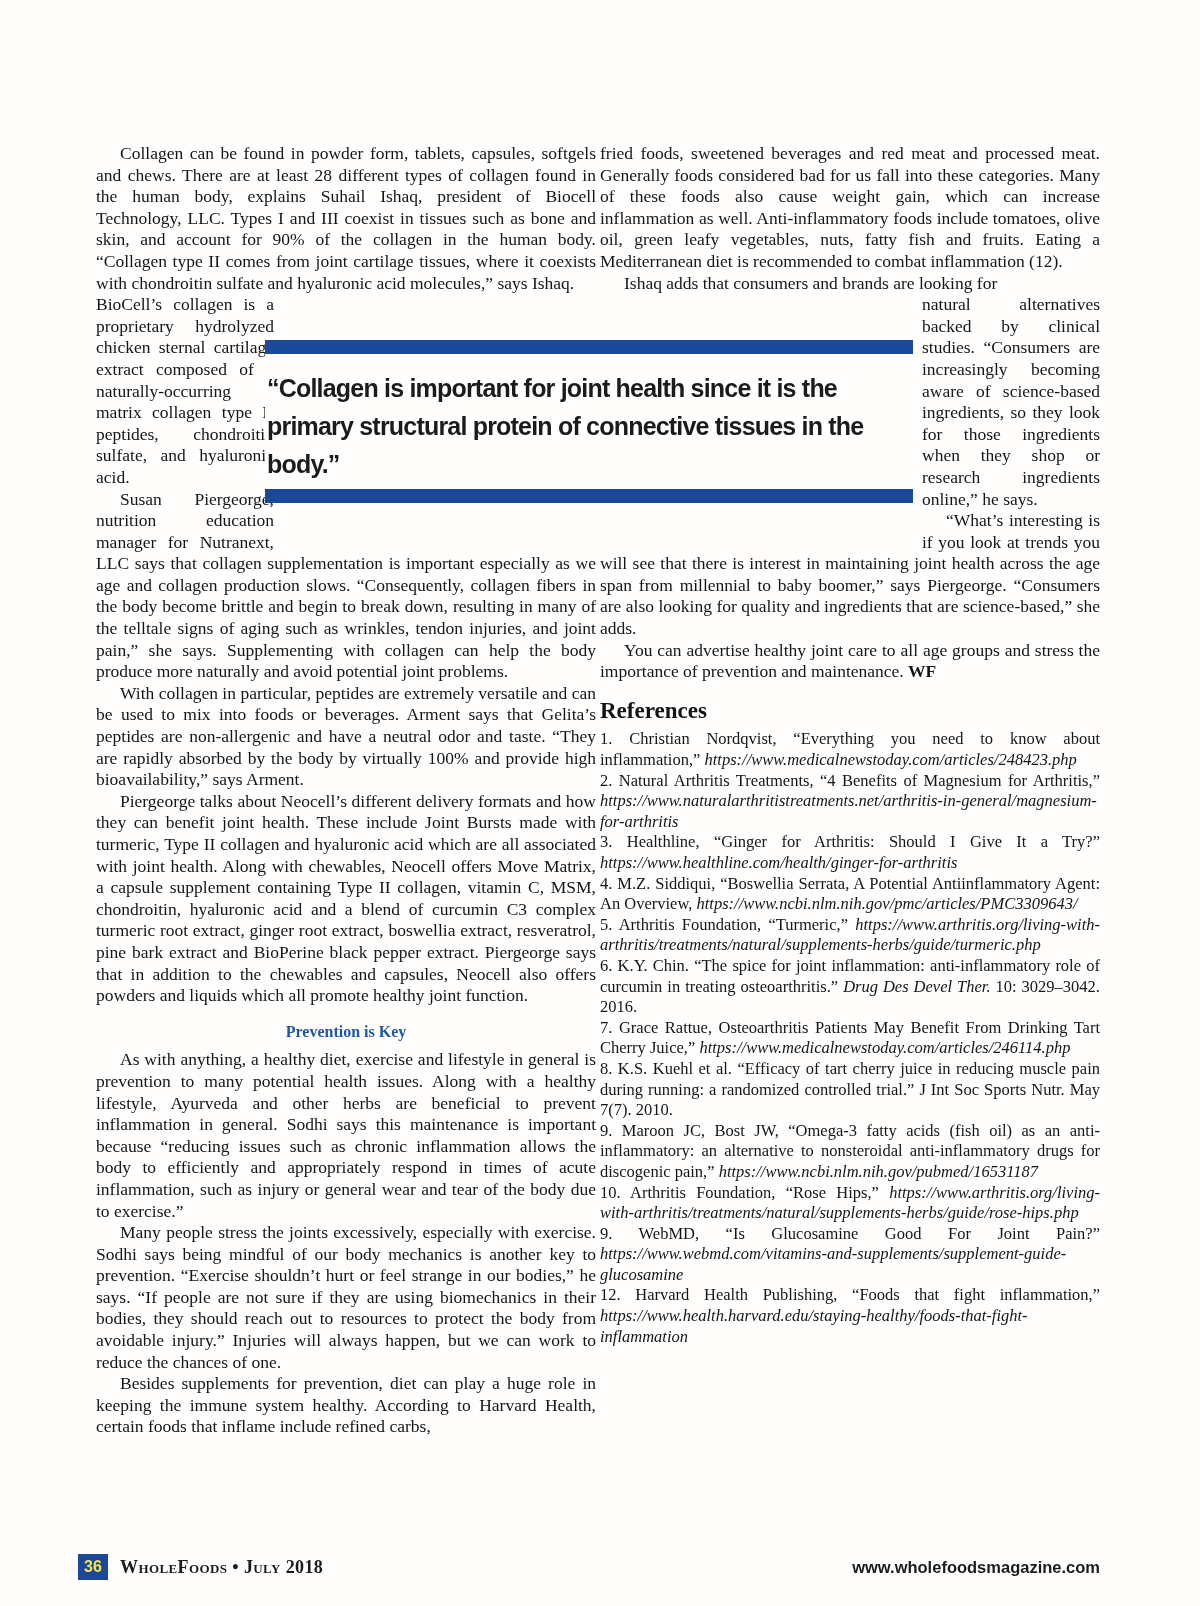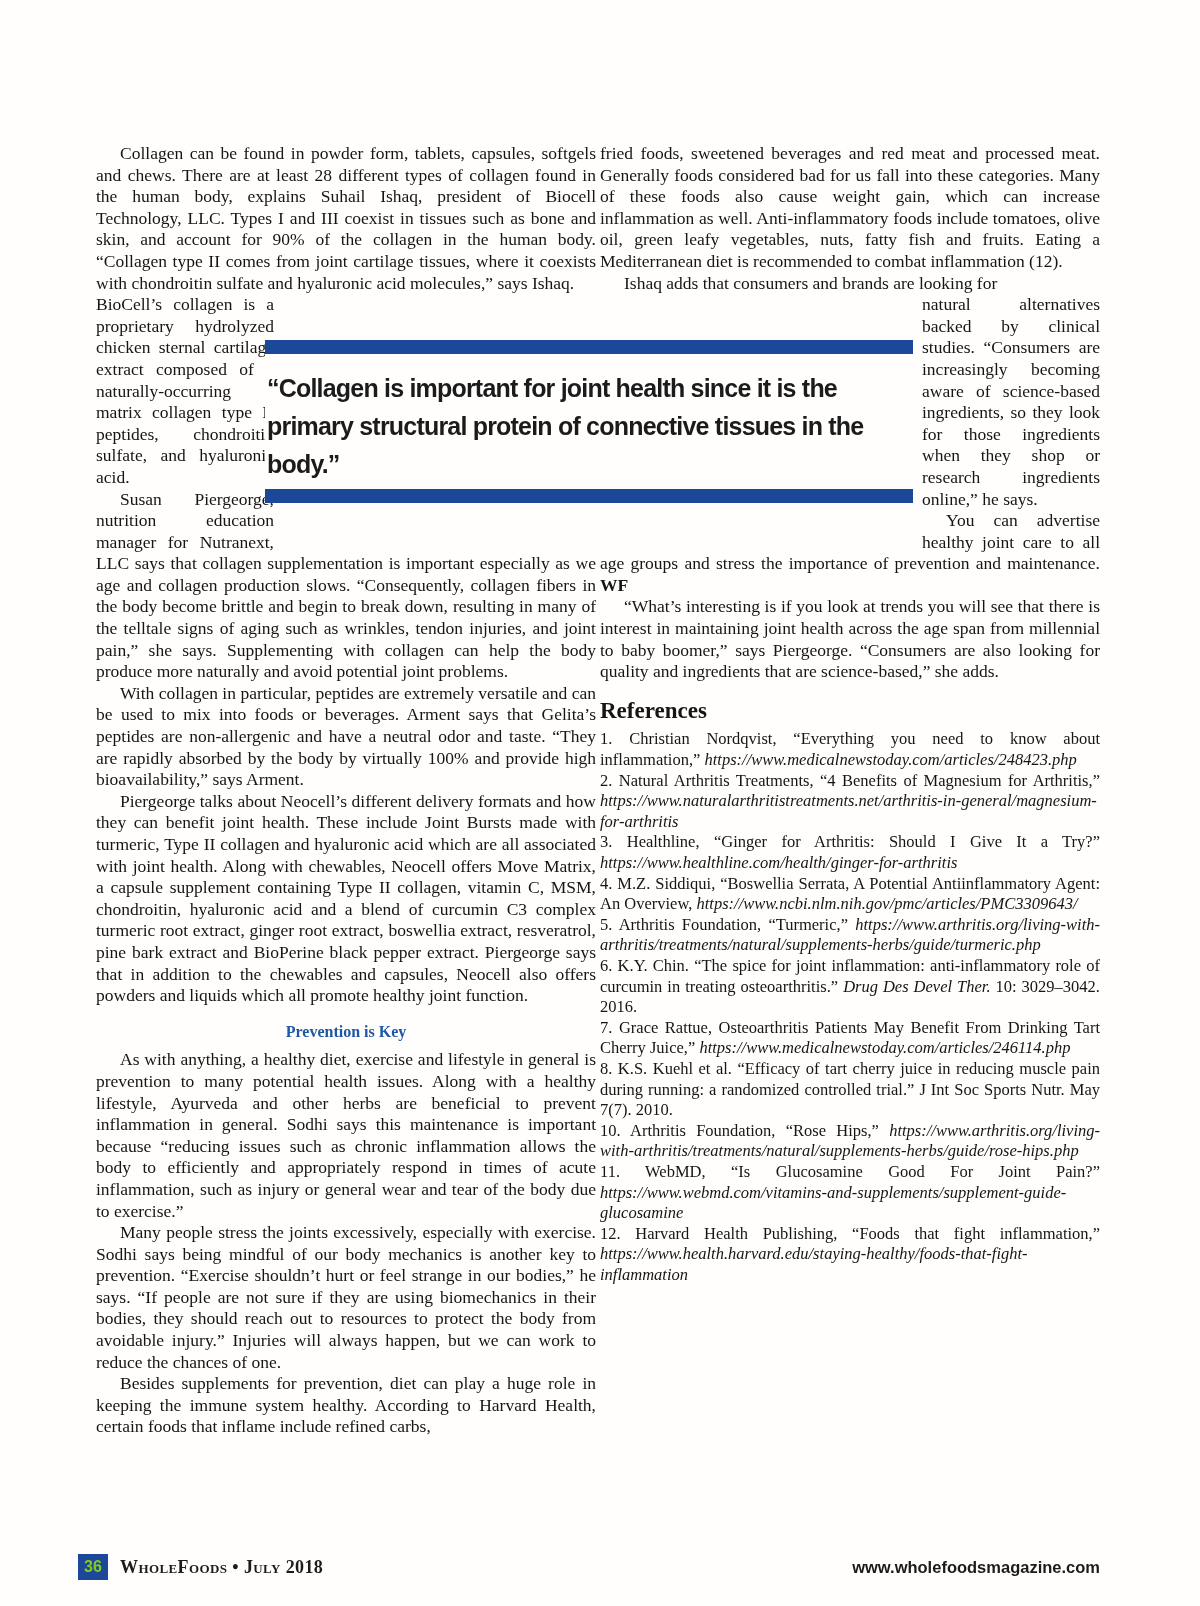--- a/index.html
+++ b/index.html
@@ -92,21 +92,21 @@
   .footer {
     position: absolute;
     left: 78px;
     top: 1554px;
     width: 1022px;
     display: flex;
     align-items: center;
   }
   .page-num-box {
     background: #1c4899;
-    color: #84cc16;
+    color: #fde047;
     font-family: "Liberation Sans", sans-serif;
     font-weight: bold;
     font-size: 16px;
     width: 30px;
     height: 26px;
     display: flex;
     align-items: center;
     justify-content: center;
   }
   .magazine-name {
@@ -148,34 +148,35 @@
     <p class="indent">As with anything, a healthy diet, exercise and lifestyle in general is prevention to many potential health issues. Along with a healthy lifestyle, Ayurveda and other herbs are beneficial to prevent inflammation in general. Sodhi says this maintenance is important because “reducing issues such as chronic inflammation allows the body to efficiently and appropriately respond in times of acute inflammation, such as injury or general wear and tear of the body due to exercise.”</p>
     <p class="indent">Many people stress the joints excessively, especially with exercise. Sodhi says being mindful of our body mechanics is another key to prevention. “Exercise shouldn’t hurt or feel strange in our bodies,” he says. “If people are not sure if they are using biomechanics in their bodies, they should reach out to resources to protect the body from avoidable injury.” Injuries will always happen, but we can work to reduce the chances of one.</p>
     <p class="indent">Besides supplements for prevention, diet can play a huge role in keeping the immune system healthy. According to Harvard Health, certain foods that inflame include refined carbs,</p>
   </div>
 
   <div class="col col-right">
     <p>fried foods, sweetened beverages and red meat and processed meat. Generally foods considered bad for us fall into these categories. Many of these foods also cause weight gain, which can increase inflammation as well. Anti-inflammatory foods include tomatoes, olive oil, green leafy vegetables, nuts, fatty fish and fruits. Eating a Mediterranean diet is recommended to combat inflammation (12).</p>
     <p class="indent">Ishaq adds that consumers and brands are looking for</p>
     <div class="spacer-left"></div>
     <p>natural alternatives backed by clinical studies. “Consumers are increasingly becoming aware of science-based ingredients, so they look for those ingredients when they shop or research ingredients online,” he says.</p>
+    <p class="indent">“What’s interesting is if you look at trends you will see that there is interest in maintaining joint health across the age span from millennial to baby boomer,” says Piergeorge. “Consumers are also looking for quality and ingredients that are science-based,” she adds.</p>
     <p class="indent"><span>You can advertise healthy joint care to all age groups and stress the importance of prevention and maintenance. </span><span class="wf-mark">WF</span></p>
-    <p class="indent">“What’s interesting is if you look at trends you will see that there is interest in maintaining joint health across the age span from millennial to baby boomer,” says Piergeorge. “Consumers are also looking for quality and ingredients that are science-based,” she adds.</p>
     <div class="refs-heading">References</div>
     <div class="references">
         <div class="ref-item"><span>1. Christian Nordqvist, “Everything you need to know about inflammation,” </span><span class="ref-url">https://www.medicalnewstoday.com/articles/248423.php</span></div>
         <div class="ref-item"><span>2. Natural Arthritis Treatments, “4 Benefits of Magnesium for Arthritis,” </span><span class="ref-url">https://www.naturalarthritistreatments.net/arthritis-in-general/magnesium-for-arthritis</span></div>
         <div class="ref-item"><span>3. Healthline, “Ginger for Arthritis: Should I Give It a Try?” </span><span class="ref-url">https://www.healthline.com/health/ginger-for-arthritis</span></div>
         <div class="ref-item"><span>4. M.Z. Siddiqui, “Boswellia Serrata, A Potential Antiinflammatory Agent: An Overview, </span><span class="ref-url">https://www.ncbi.nlm.nih.gov/pmc/articles/PMC3309643/</span></div>
         <div class="ref-item"><span>5. Arthritis Foundation, “Turmeric,” </span><span class="ref-url">https://www.arthritis.org/living-with-arthritis/treatments/natural/supplements-herbs/guide/turmeric.php</span></div>
         <div class="ref-item"><span>6. K.Y. Chin. “The spice for joint inflammation: anti-inflammatory role of curcumin in treating osteoarthritis.” </span><span class="ref-url">Drug Des Devel Ther.</span><span> 10: 3029–3042. 2016.</span></div>
         <div class="ref-item"><span>7. Grace Rattue, Osteoarthritis Patients May Benefit From Drinking Tart Cherry Juice,” </span><span class="ref-url">https://www.medicalnewstoday.com/articles/246114.php</span></div>
         <div class="ref-item"><span>8. K.S. Kuehl et al. “Efficacy of tart cherry juice in reducing muscle pain during running: a randomized controlled trial.” J Int Soc Sports Nutr. May 7(7). 2010.</span></div>
+        <div class="ref-item"><span>9. Maroon JC, Bost JW, “Omega-3 fatty acids (fish oil) as an anti-inflammatory: an alternative to nonsteroidal anti-inflammatory drugs for discogenic pain,” </span><span class="ref-url">https://www.ncbi.nlm.nih.gov/pubmed/16531187</span></div>
         <div class="ref-item"><span>10. Arthritis Foundation, “Rose Hips,” </span><span class="ref-url">https://www.arthritis.org/living-with-arthritis/treatments/natural/supplements-herbs/guide/rose-hips.php</span></div>
-        <div class="ref-item"><span>11. WebMD, “Is Glucosamine Good For Joint Pain?” </span><span class="ref-url">https://www.webmd.com/vitamins-and-supplements/supplement-guide-glucosamine</span></div>
+        <div class="ref-item"><span>9. WebMD, “Is Glucosamine Good For Joint Pain?” </span><span class="ref-url">https://www.webmd.com/vitamins-and-supplements/supplement-guide-glucosamine</span></div>
         <div class="ref-item"><span>12. Harvard Health Publishing, “Foods that fight inflammation,” </span><span class="ref-url">https://www.health.harvard.edu/staying-healthy/foods-that-fight-inflammation</span></div>
       </div>
   </div>
 
   <div class="footer">
     <div class="page-num-box">36</div>
     <div class="magazine-name">WholeFoods • July 2018</div>
     <div class="website">www.wholefoodsmagazine.com</div>
   </div>
 

